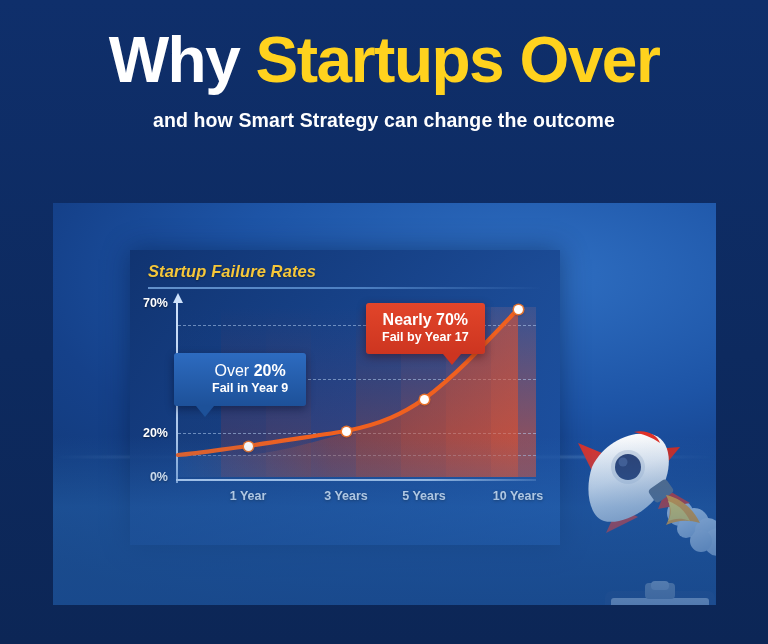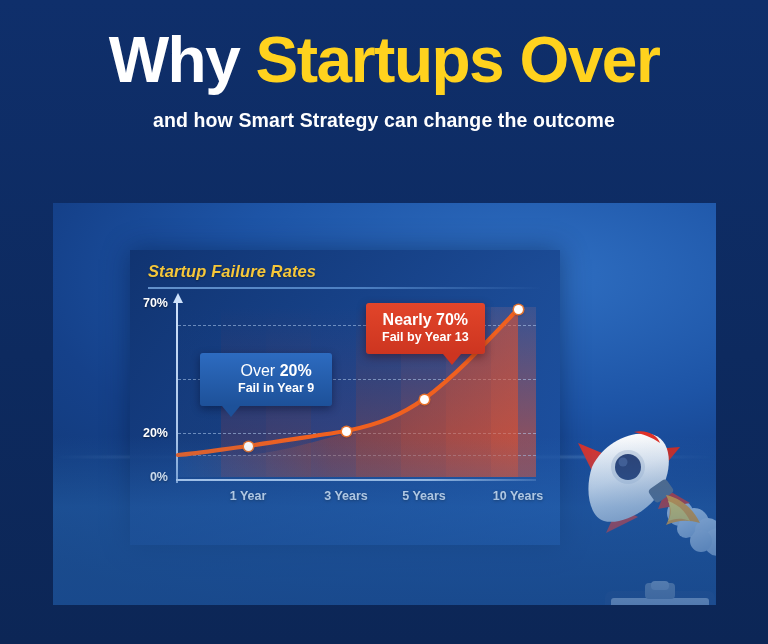--- a/index.html
+++ b/index.html
@@ -247,26 +247,26 @@
         <div class="dot" style="left:248px;top:92px;"></div>
         <div class="dot" style="left:342px;top:2px;"></div>
 
         <div class="xlabel" style="left:72px;">1 Year</div>
         <div class="xlabel" style="left:170px;">3 Years</div>
         <div class="xlabel" style="left:248px;">5 Years</div>
         <div class="xlabel" style="left:342px;">10 Years</div>
       </div>
     </div>
 
-    <div class="callout callout-blue" style="left:147px;top:150px;padding-left:38px;">
+    <div class="callout callout-blue" style="left:121px;top:150px;padding-left:38px;">
       <span class="big"><span>Over </span><em>20%</em></span>
       <span class="small">Fail in Year 9</span>
       <span class="tail"></span>
     </div>
 
     <div class="callout callout-red" style="left:313px;top:100px;">
       <span class="big"><span>Nearly </span><em>70%</em></span>
-      <span class="small">Fail by Year 13</span>
+      <span class="small">Fail by Year 17</span>
       <span class="tail"></span>
     </div>
 
   </div>
 </div>
 
 </body></html>

